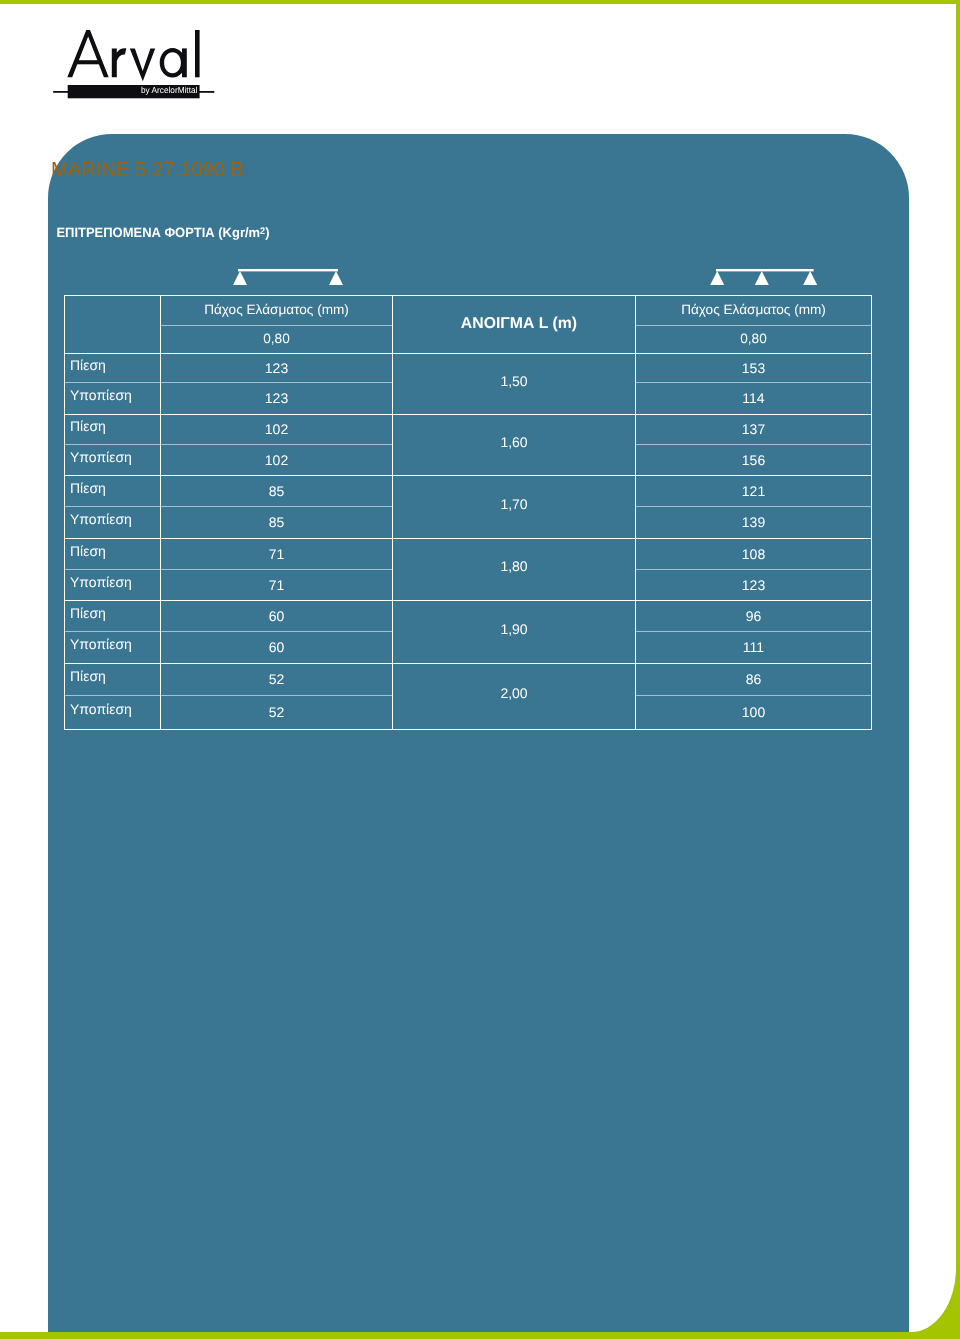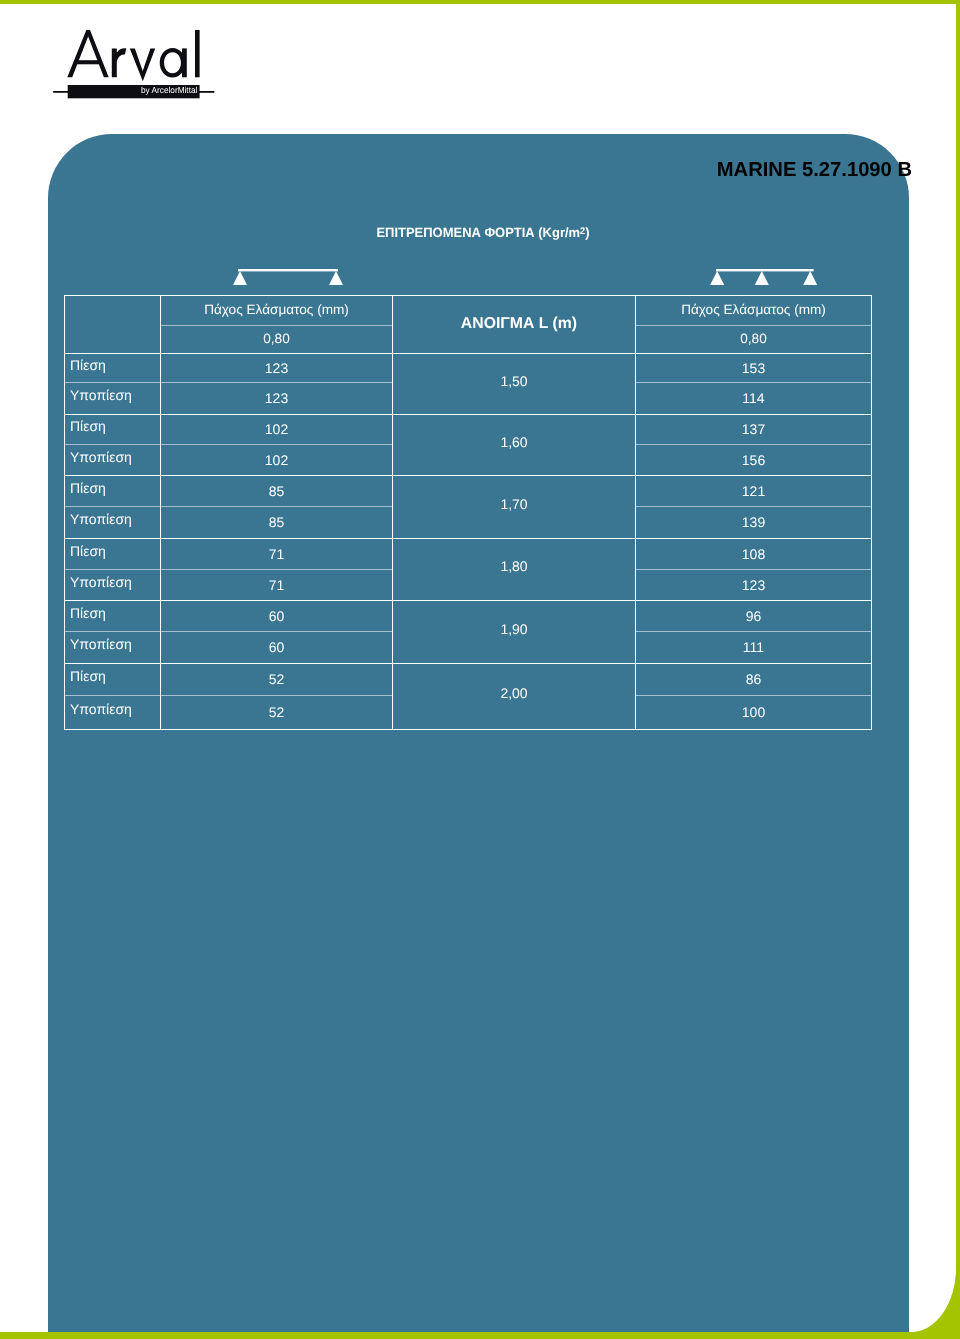--- a/index.html
+++ b/index.html
@@ -18,23 +18,23 @@
         border-bottom-right-radius:45px 64px;overflow:hidden;transform:translateZ(0);}
 
   
   .logo{position:absolute;left:52px;top:21px;width:170px;height:78px;transform:translateZ(0);}
   .logo svg{display:block;}
 
   
   .panel{position:absolute;left:48px;top:130px;width:861px;height:1210px;
          background:#3a7691;border-radius:64px 64px 0 0;}
 
-  .panel-title{position:absolute;left:51px;top:156px;width:861px;text-align:right;
-        font-size:20.2px;font-weight:bold;color:#000000;line-height:20px;transform:translateZ(0);}
-  .panel-sub{position:absolute;left:52px;top:221px;width:861px;text-align:center;
+  .panel-title{position:absolute;left:51px;top:156px;width:861px;text-align:left;
+        font-size:20.2px;font-weight:normal;color:#a16207;line-height:20px;transform:translateZ(0);}
+  .panel-sub{position:absolute;left:52px;top:221px;width:861px;
         font-size:13.5px;font-weight:bold;color:#ffffff;line-height:15px;transform:translateZ(0);}
   .panel-sub .inner{display:inline-block;transform:scaleX(0.96);transform-origin:center;}
   .panel-sub sup{font-size:9.5px;vertical-align:baseline;position:relative;top:-3.2px;line-height:0;}
 
   
   .diagram{position:absolute;}
 
   
   .tbl{position:absolute;left:64px;top:291px;width:807px;
        border-collapse:collapse;table-layout:fixed;transform:translateZ(0);}

